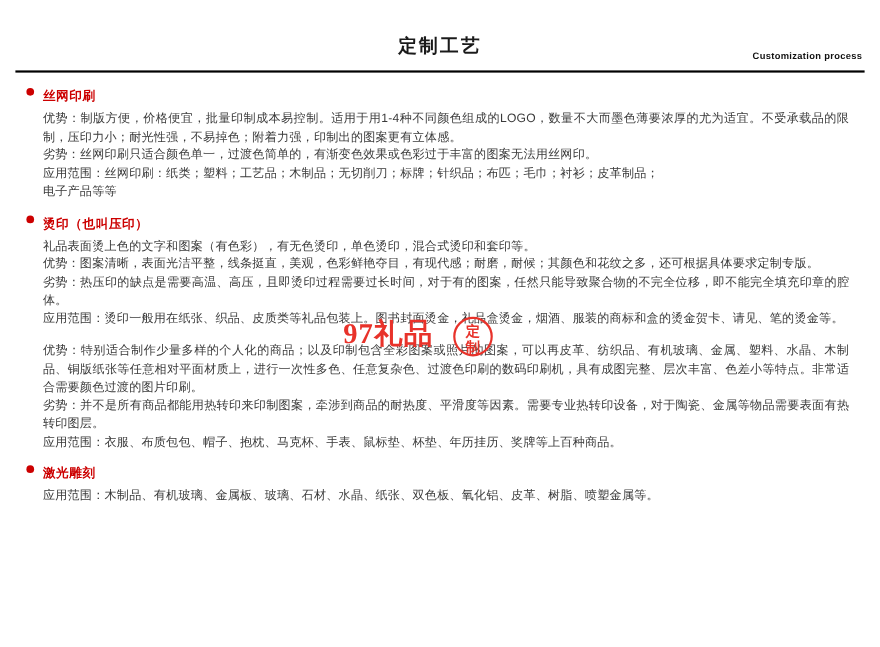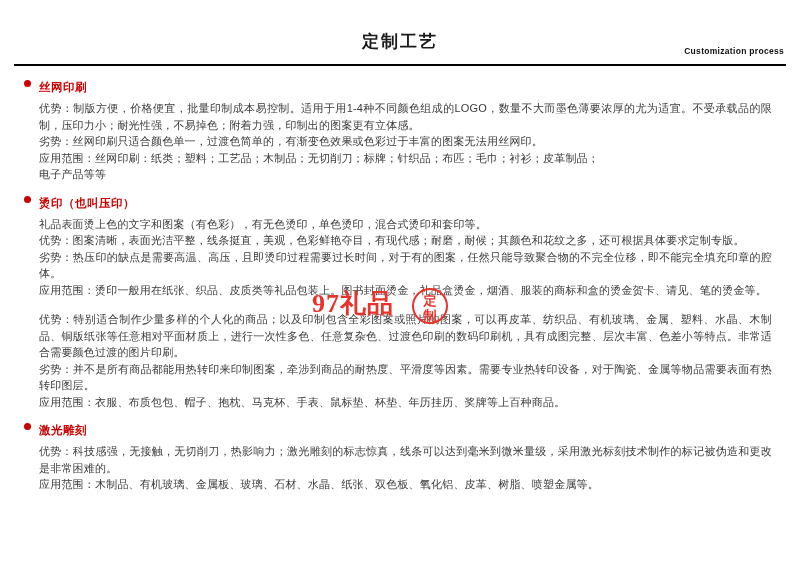--- a/index.html
+++ b/index.html
@@ -168,21 +168,20 @@
       <p class="para">应用范围：衣服、布质包包、帽子、抱枕、马克杯、手表、鼠标垫、杯垫、年历挂历、奖牌等上百种商品。</p>
     </div>
   </div>
 
   <div class="section">
     <div class="sec-head">
       <span class="bullet"></span>
       <span class="sec-title">激光雕刻</span>
     </div>
     <div class="body">
-      <p class="para">优势：科技感强，无接触，无切削刀，热影响力；激光雕刻的标志惊真，线条可以达到毫米到微米量级，采用激光标刻技术制作的标记被伪造和更改是非常困难的。</p>
       <p class="para">应用范围：木制品、有机玻璃、金属板、玻璃、石材、水晶、纸张、双色板、氧化铝、皮革、树脂、喷塑金属等。</p>
     </div>
   </div>
 
   <div class="watermark">
     <div class="wm-text">97礼品</div>
     <div class="wm-badge">
       <div>定</div>
       <div>制</div>
     </div>

